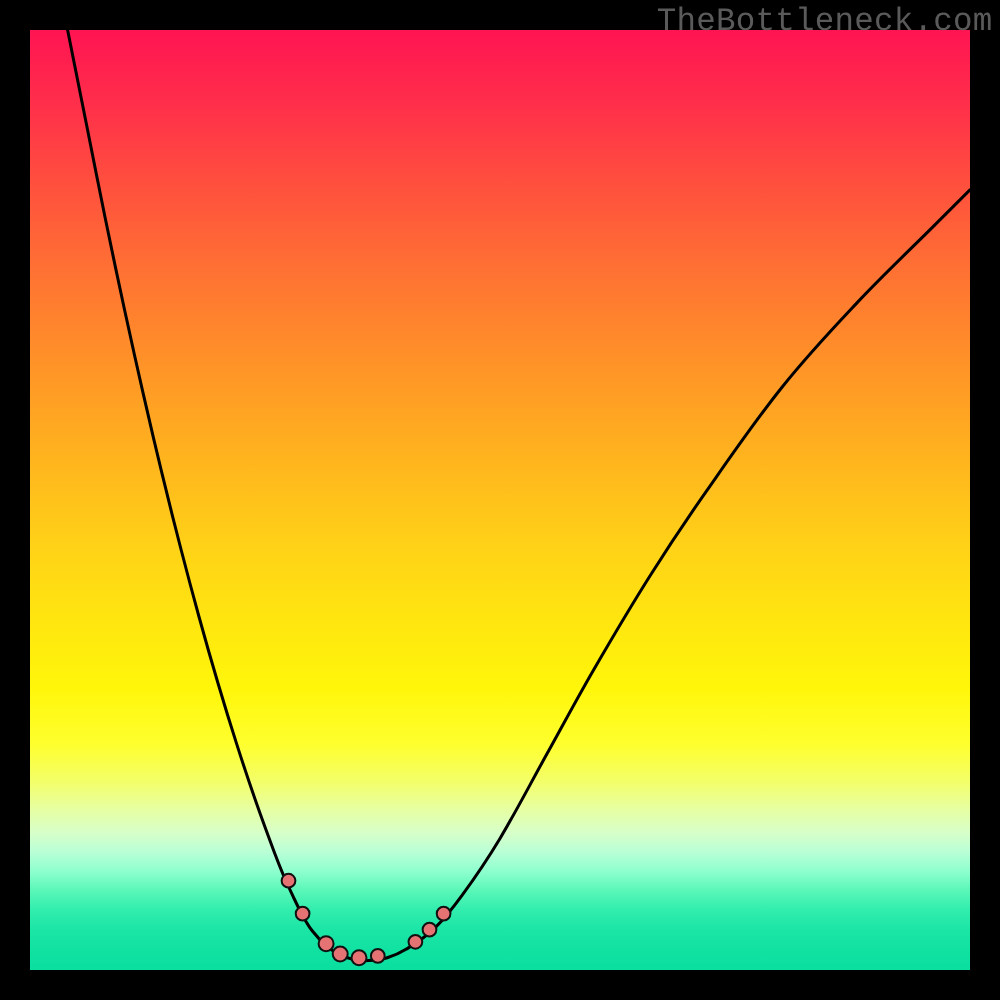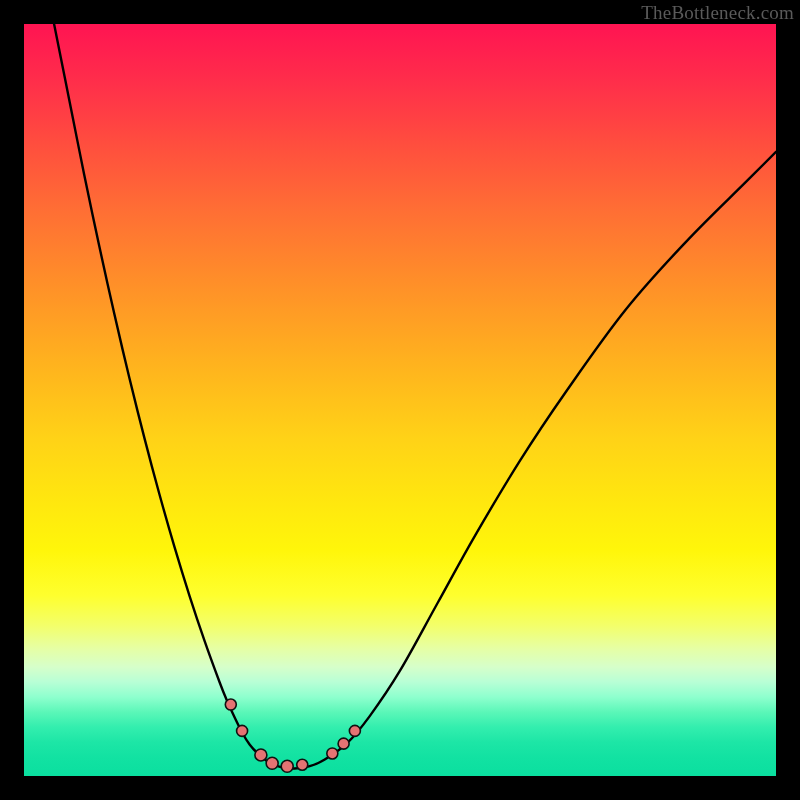--- a/index.html
+++ b/index.html
@@ -54,23 +54,23 @@
     top: 0;
     width: 752px;
     height: 752px;
     pointer-events: none;
   }
   #watermark {
     position: absolute;
     top: 2px;
     right: 6px;
     color: #5a5a5a;
-    font-size: 19px;
+    font-size: 26px;
     letter-spacing: 0.2px;
-    font-family: Liberation Serif, serif;
+    font-family: Liberation Mono, monospace;
   }
 </style>
 </head>
 <body>
 
 <div id="stage">
   <div id="plot">
     <svg id="curves" viewBox="0 0 752 752" preserveAspectRatio="none">
       <path id="curve-path" fill="none" stroke="#000" stroke-width="2.4" stroke-linecap="round" stroke-linejoin="round" d="M 30.08 0.00 C 32.79 13.54, 39.71 48.13, 45.12 75.20 C 50.53 102.27, 54.75 124.00, 60.16 150.40 C 65.57 176.80, 69.79 196.80, 75.20 221.84 C 80.61 246.88, 84.83 265.83, 90.24 289.52 C 95.65 313.21, 99.87 331.11, 105.28 353.44 C 110.69 375.77, 114.91 392.62, 120.32 413.60 C 125.73 434.58, 129.95 450.37, 135.36 470.00 C 140.77 489.63, 144.99 504.37, 150.40 522.64 C 155.81 540.91, 160.03 554.60, 165.44 571.52 C 170.85 588.44, 175.07 601.07, 180.48 616.64 C 185.89 632.21, 191.46 647.17, 195.52 658.00 C 199.58 668.83, 200.33 670.44, 203.04 676.80 C 205.75 683.16, 207.85 687.66, 210.56 693.34 C 213.27 699.03, 215.37 703.51, 218.08 708.38 C 220.79 713.26, 222.22 716.08, 225.60 720.42 C 228.98 724.75, 232.82 728.93, 236.88 732.45 C 240.94 735.97, 244.10 737.94, 248.16 739.97 C 252.22 742.00, 255.38 742.92, 259.44 743.73 C 263.50 744.54, 265.98 744.75, 270.72 744.48 C 275.46 744.21, 280.35 743.85, 285.76 742.22 C 291.17 740.60, 294.03 739.65, 300.80 735.46 C 307.57 731.26, 315.24 726.76, 323.36 718.91 C 331.48 711.06, 336.44 704.83, 345.92 691.84 C 355.40 678.85, 363.82 667.02, 376.00 646.72 C 388.18 626.42, 400.06 603.40, 413.60 579.04 C 427.14 554.68, 436.31 537.08, 451.20 511.36 C 466.09 485.64, 480.08 461.88, 496.32 436.16 C 512.56 410.44, 522.49 395.55, 541.44 368.48 C 560.39 341.41, 579.94 312.83, 601.60 285.76 C 623.26 258.69, 640.10 241.09, 661.76 218.08 C 683.42 195.07, 705.68 174.16, 721.92 157.92 C 738.16 141.68, 746.59 133.25, 752.00 127.84"></path>
       <g id="marker-layer">

